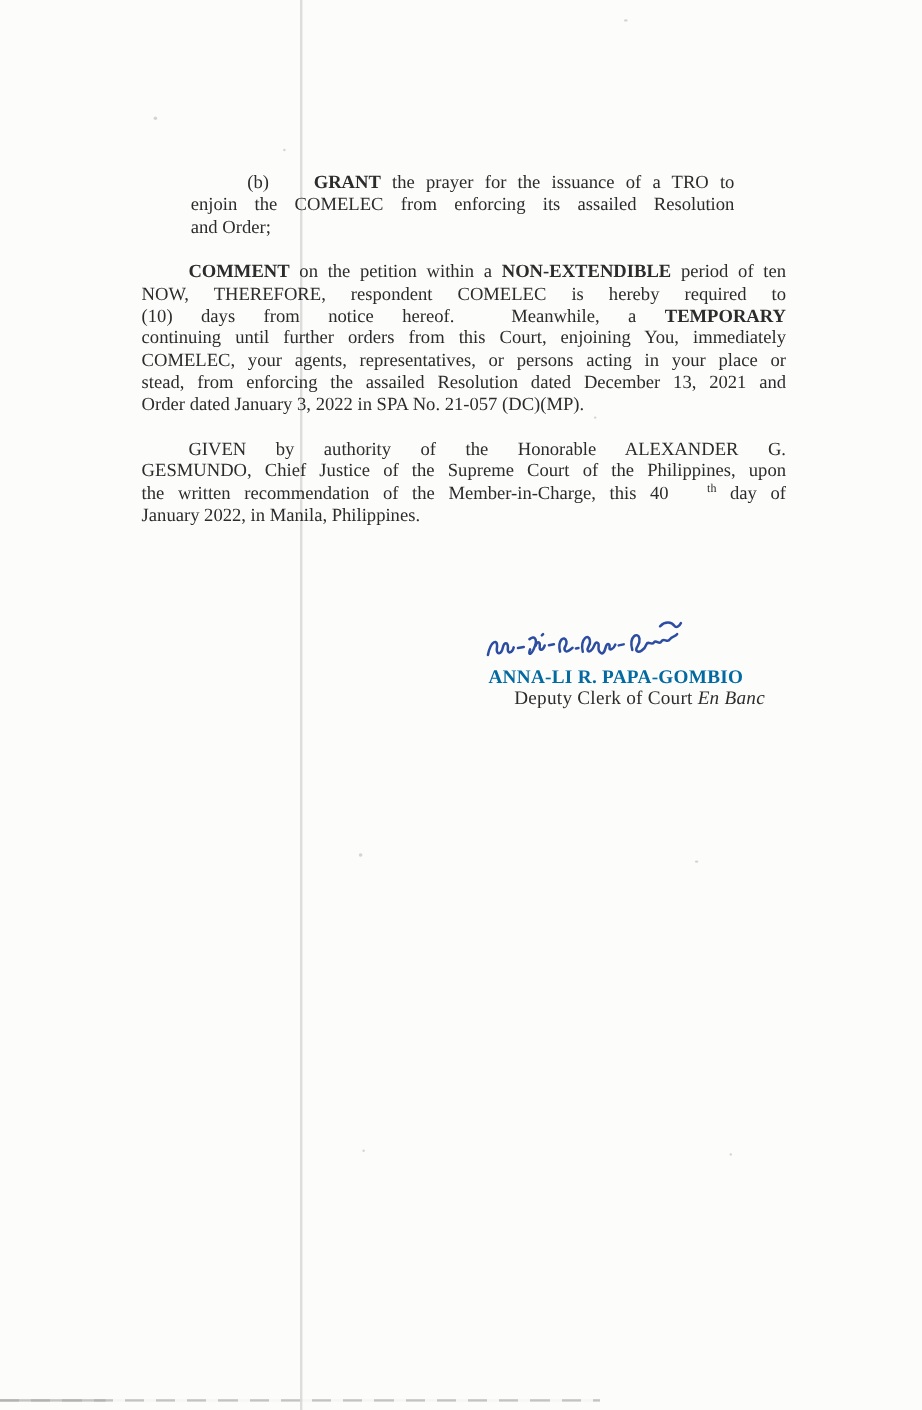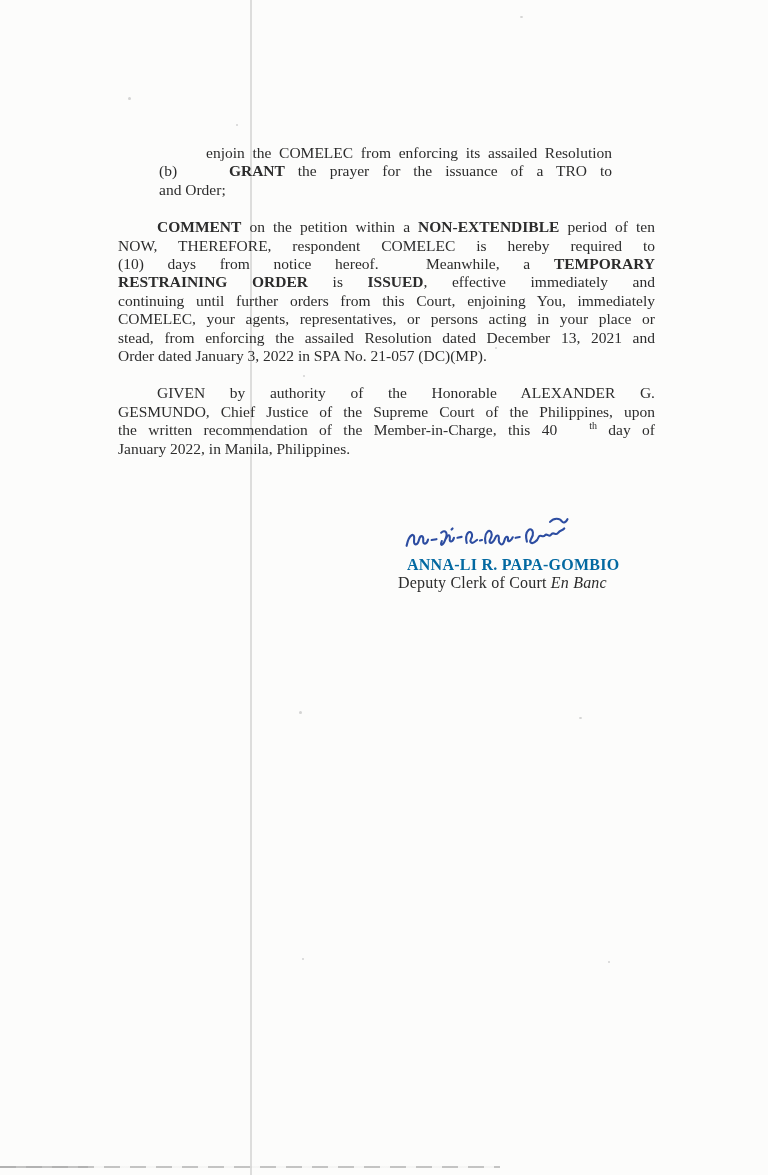--- a/index.html
+++ b/index.html
@@ -34,21 +34,21 @@
   .tline b { font-weight:bold; }
   .tline sup { font-size:10px; line-height:0; vertical-align:super;padding-left:32px; }
   .signature-block { position:absolute; left:398px; top:512px; width:270px; }
   .signature-svg { display:block; margin-left:4px; }
   .signer-name {
     font-weight:bold; font-size:16px; letter-spacing:.25px;
     margin-top:2px; margin-left:9px; white-space:nowrap; color:#0369a1;
   }
   .signer-title {
     font-size:16px; letter-spacing:.2px;
-    white-space:nowrap; color:#2c2c2c;
+    white-space:nowrap; color:#2c2c2c;text-align:center;
   }
   .signer-title em { font-style:italic; }
   .speck { position:absolute; border-radius:50%; background:#b3b3b3; opacity:.55; }
   .bottom-edge {
     position:absolute; left:0; top:1166px; width:500px; height:2px;
     background:repeating-linear-gradient(to right,
       rgba(140,140,140,.5) 0 16px, rgba(140,140,140,.06) 16px 26px);
   }
   .bottom-edge-start {
     position:absolute; left:0; top:1166px; width:88px; height:2px;
@@ -60,29 +60,28 @@
 
 <div class="page">
 
   <div class="fold-line"></div>
 
   <div class="header">
   </div>
 
   <div class="doc-body">
       <div class="para quote">
+        <div class="tline"><span>(b)</span><span>&nbsp;&nbsp;&nbsp;&nbsp;</span><b>GRANT</b><span> the prayer for the issuance of a TRO to</span></div>
         <div class="tline"><span>enjoin the COMELEC from enforcing its assailed Resolution</span></div>
-        <div class="tline"><span>(b)</span><span>&nbsp;&nbsp;&nbsp;&nbsp;</span><b>GRANT</b><span> the prayer for the issuance of a TRO to</span></div>
         <div class="tline lastline"><span>and Order;</span></div>
       </div>
       <div class="para body">
         <div class="tline"><b>COMMENT</b><span> on the petition within a </span><b>NON-EXTENDIBLE</b><span> period of ten</span></div>
         <div class="tline"><span>NOW, THEREFORE, respondent COMELEC is hereby required to</span></div>
         <div class="tline"><span>(10) days from notice hereof.&nbsp; Meanwhile, a </span><b>TEMPORARY</b></div>
-        <div class="tline"><b>RESTRAINING ORDER</b><span> is </span><b>ISSUED</b><span>, effective immediately and</span></div>
         <div class="tline"><span>continuing until further orders from this Court, enjoining You, immediately</span></div>
         <div class="tline"><span>COMELEC, your agents, representatives, or persons acting in your place or</span></div>
         <div class="tline"><span>stead, from enforcing the assailed Resolution dated December 13, 2021 and</span></div>
         <div class="tline lastline"><span>Order dated January 3, 2022 in SPA No. 21-057 (DC)(MP).</span></div>
       </div>
       <div class="para body">
         <div class="tline"><span>GIVEN by authority of the Honorable ALEXANDER G.</span></div>
         <div class="tline"><span>GESMUNDO, Chief Justice of the Supreme Court of the Philippines, upon</span></div>
         <div class="tline"><span>the written recommendation of the Member-in-Charge, this 40</span><sup>th</sup><span> day of</span></div>
         <div class="tline lastline"><span>January 2022, in Manila, Philippines.</span></div>

